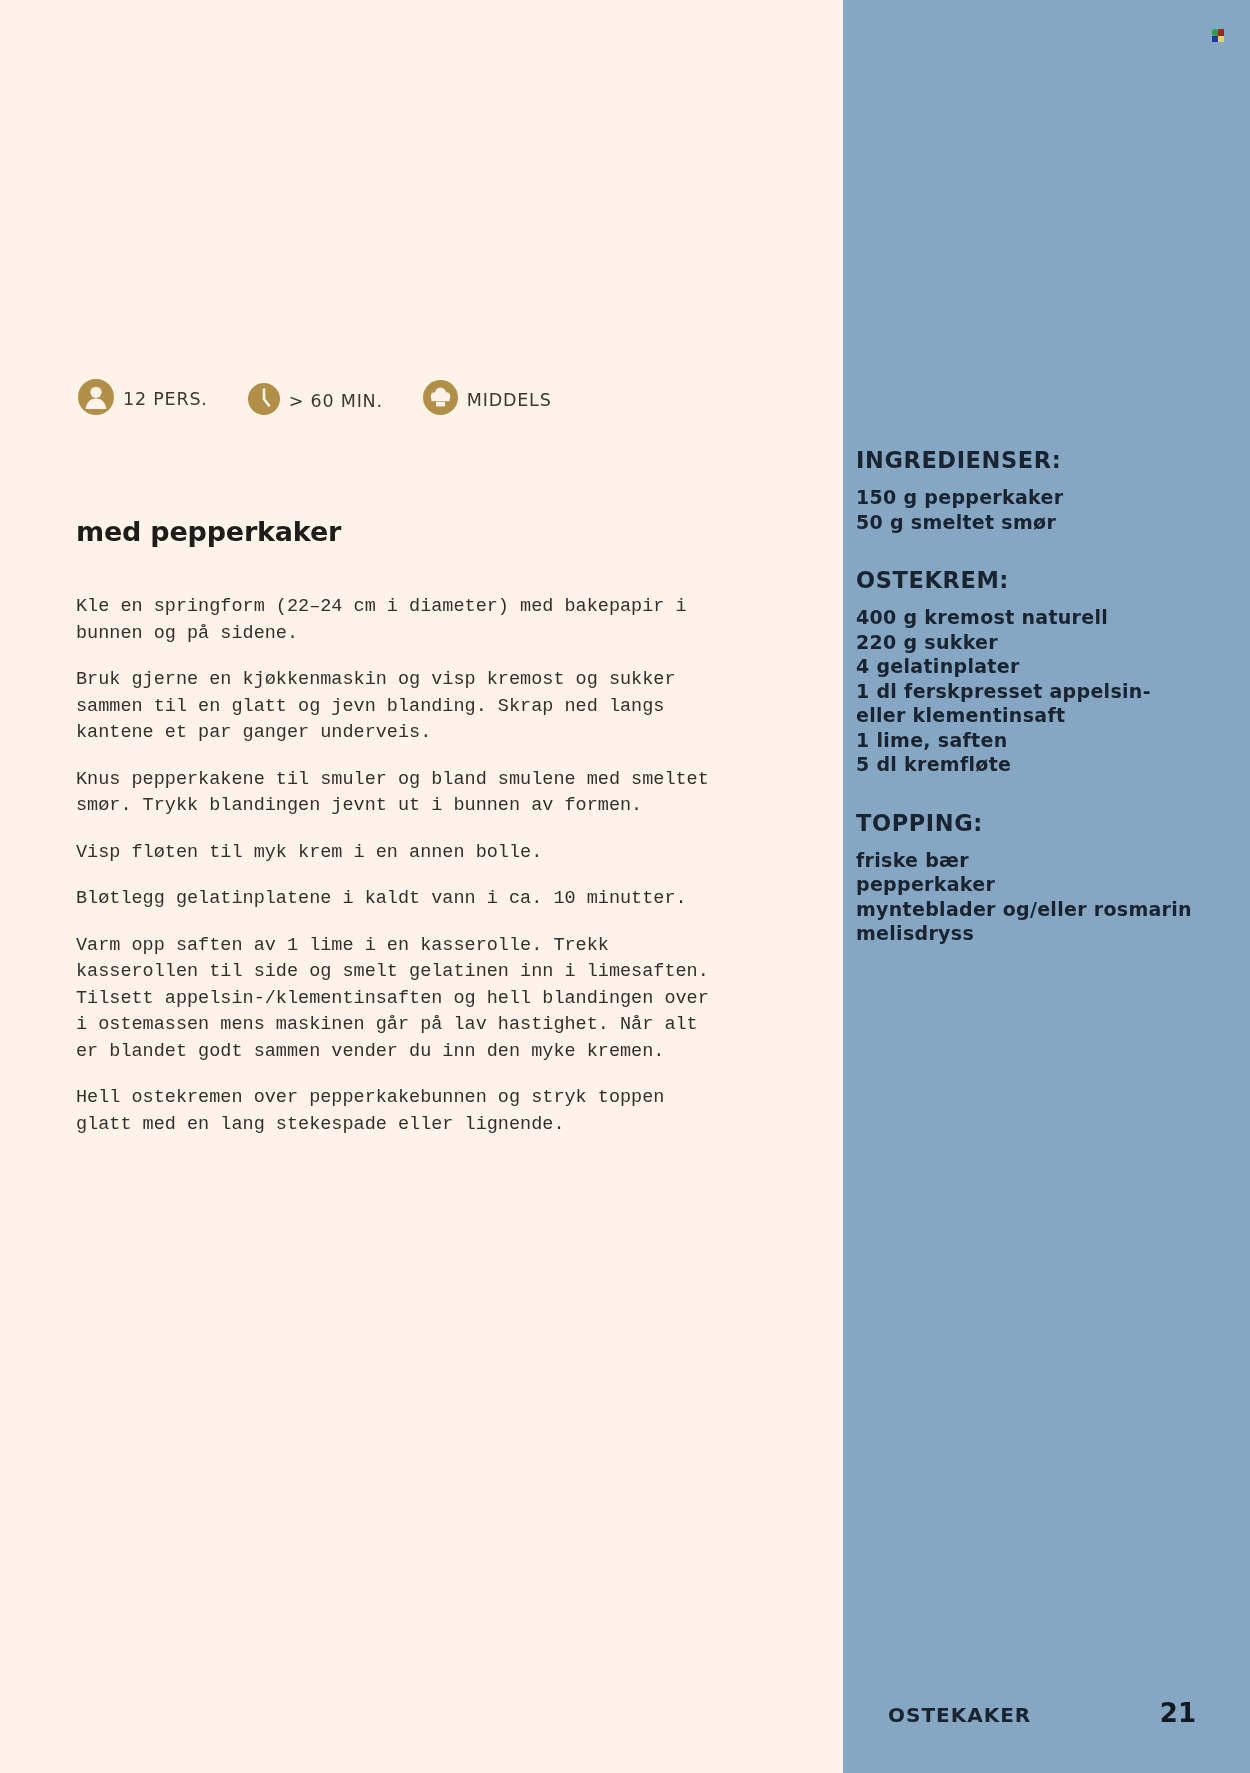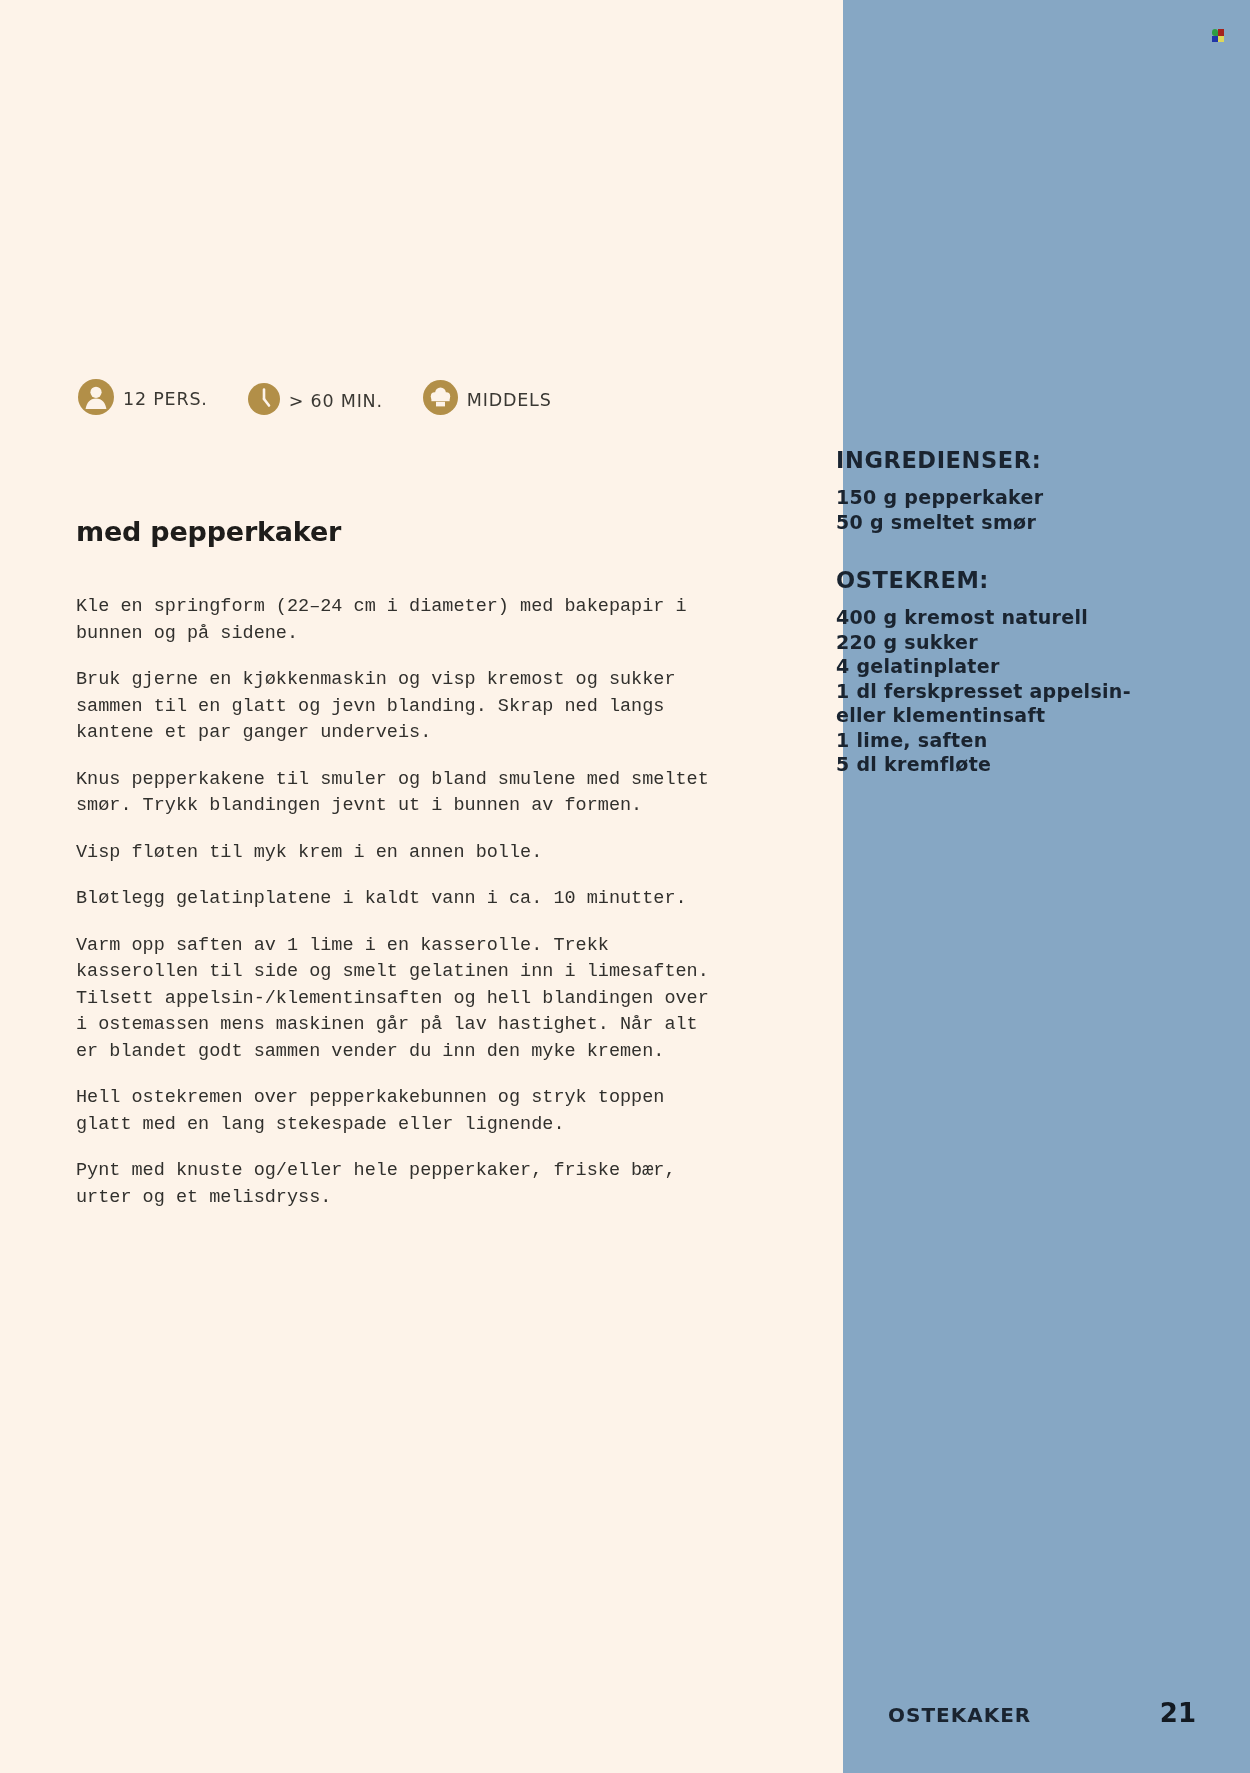--- a/index.html
+++ b/index.html
@@ -58,21 +58,21 @@
   .instructions{
     position:absolute;left:76px;top:594px;width:648px;
   }
   .para{
     margin:0 0 20px 0;
     font-size:18.5px;line-height:26.5px;color:#31302d;font-family:Liberation Mono, monospace;
   }
 
   
   .side-content{
-    position:absolute;left:836px;top:447px;width:330px;
+    position:absolute;left:856px;top:447px;width:330px;
   }
   .side-section{margin-bottom:33px;}
   .side-heading{
     font-size:22.5px;font-weight:700;color:#1a2430;
     letter-spacing:.6px;margin-bottom:12px;white-space:nowrap;
   }
   .side-item{
     font-size:19px;font-weight:700;color:#1a2430;
     line-height:24.5px;letter-spacing:.3px;white-space:nowrap;
   }
@@ -155,39 +155,45 @@
   <div class="subtitle">med pepperkaker</div>
 
   <div class="instructions">
       <p class="para">Kle en springform (22–24 cm i diameter) med bakepapir i bunnen og på sidene.</p>
       <p class="para">Bruk gjerne en kjøkkenmaskin og visp kremost og sukker sammen til en glatt og jevn blanding. Skrap ned langs kantene et par ganger underveis.</p>
       <p class="para">Knus pepperkakene til smuler og bland smulene med smeltet smør. Trykk blandingen jevnt ut i bunnen av formen.</p>
       <p class="para">Visp fløten til myk krem i en annen bolle.</p>
       <p class="para">Bløtlegg gelatinplatene i kaldt vann i ca. 10 minutter.</p>
       <p class="para">Varm opp saften av 1 lime i en kasserolle. Trekk kasserollen til side og smelt gelatinen inn i limesaften. Tilsett appelsin-/klementinsaften og hell blandingen over i ostemassen mens maskinen går på lav hastighet. Når alt er blandet godt sammen vender du inn den myke kremen.</p>
       <p class="para">Hell ostekremen over pepperkakebunnen og stryk toppen glatt med en lang stekespade eller lignende.</p>
-      <p class="para">Pynt med knuste og/eller hele pepperkaker, friske bær, urter og et melisdryss.</p>
     </div>
 
   <div class="side-content">
       <div class="side-section">
         <div class="side-heading">INGREDIENSER:</div>
         <div class="side-item">150 g pepperkaker</div>
         <div class="side-item">50 g smeltet smør</div>
       </div>
       <div class="side-section">
         <div class="side-heading">OSTEKREM:</div>
         <div class="side-item">400 g kremost naturell</div>
         <div class="side-item">220 g sukker</div>
         <div class="side-item">4 gelatinplater</div>
         <div class="side-item">1 dl ferskpresset appelsin-</div>
         <div class="side-item">eller klementinsaft</div>
         <div class="side-item">1 lime, saften</div>
         <div class="side-item">5 dl kremfløte</div>
       </div>
+      <div class="side-section">
+        <div class="side-heading">TOPPING:</div>
+        <div class="side-item">friske bær</div>
+        <div class="side-item">pepperkaker</div>
+        <div class="side-item">mynteblader og/eller rosmarin</div>
+        <div class="side-item">melisdryss</div>
+      </div>
     </div>
 
   <div class="footer">
     <span class="footer-label">OSTEKAKER</span>
     <span class="page-number">21</span>
   </div>
 
 </div>
 
 </body></html>

